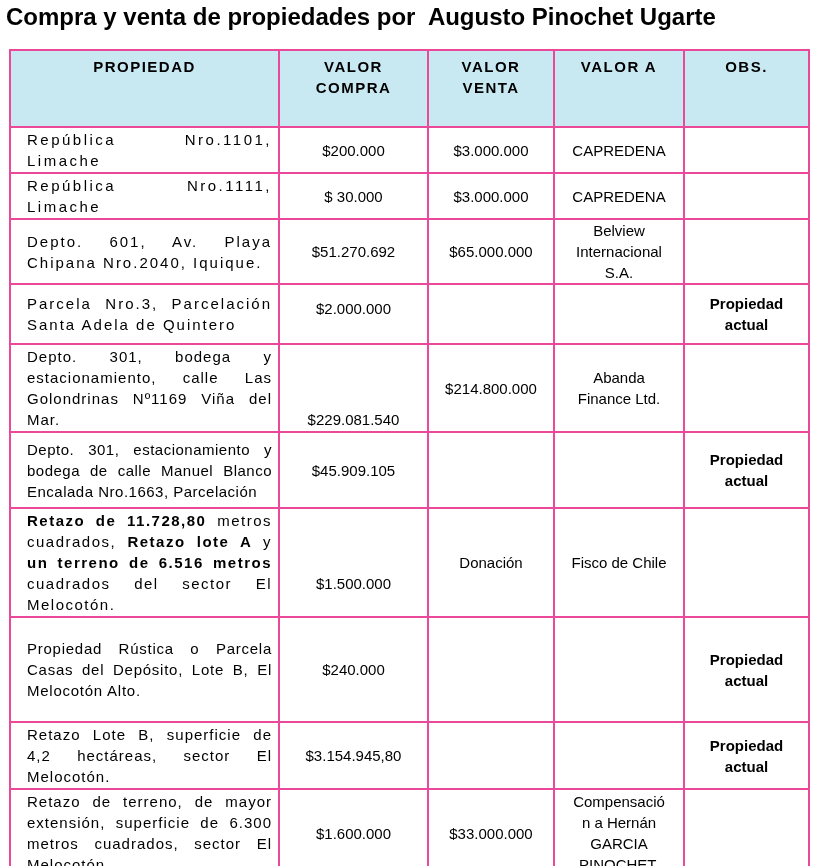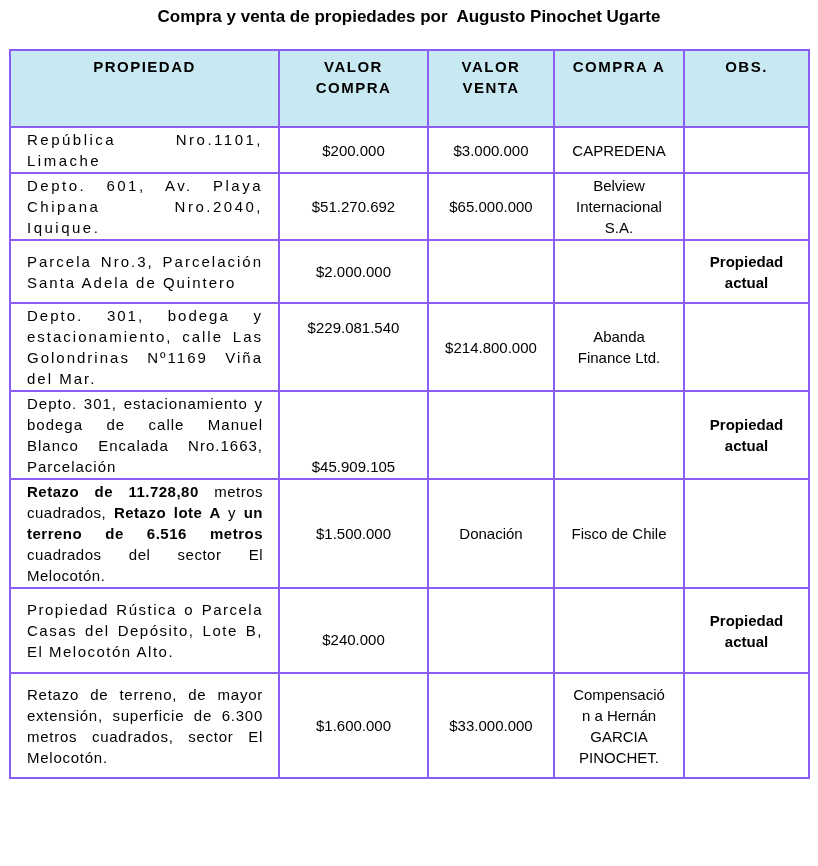--- a/index.html
+++ b/index.html
@@ -6,59 +6,58 @@
   html, body { margin: 0; padding: 0; }
   body {
     width: 818px; height: 866px;
     background: #ffffff;
     color: #000000;
     font-family: "Liberation Sans", sans-serif;
     overflow: hidden;
   }
   .title {
     margin: 4px 6px 16px 6px;
-    text-align: center;
-    font-size: 17px;
+    font-size: 24px;
     line-height: 26px;
     font-weight: bold;
     white-space: pre-wrap; 
   }
   table.props {
     border-collapse: collapse;
     table-layout: fixed;
     width: 799px;
     margin: 19px 0 0 9px;
   }
   col.c1 { width: 269px; }
   col.c2 { width: 149px; }
   col.c3 { width: 126px; }
   col.c4 { width: 130px; }
   col.c5 { width: 125px; }
   th, td {
-    border: 2px solid #8b5cf6;
+    border: 2px solid #ec4899;
     font-size: 15px;
     line-height: 21px;
     overflow: hidden;
   }
   thead tr { height: 77px; }
   th {
     background: #c9e9f2;
     vertical-align: top;
     padding-top: 5px;
     font-weight: bold;
     letter-spacing: 1.5px;
     text-align: center;
     white-space: pre-line; 
   }
   td { vertical-align: middle; }
   td.col-propiedad {
     text-align: justify;
     text-align-last: left;
     -moz-text-align-last: left;
-    padding: 1px 15px 1px 16px;
+    padding: 1px 6px 1px 16px;
   }
   td.col-compra, td.col-venta { text-align: center; padding: 1px 6px; }
   td.col-vende  { text-align: center; padding: 0 16px; overflow-wrap: break-word; }
   td.col-obs    { text-align: center; font-weight: bold; padding: 1px 8px; }
   .run-bold { font-weight: bold; }
 
   
   tbody tr:nth-child(1)  { height: 41px; }
   tbody tr:nth-child(2)  { height: 41px; }
   tbody tr:nth-child(3)  { height: 63px; }
@@ -102,28 +101,35 @@
       <col class="c4">
       <col class="c5">
   </colgroup>
   <thead>
     <tr>
       <th>PROPIEDAD</th>
       <th>VALOR
 COMPRA</th>
       <th>VALOR
 VENTA</th>
-      <th>COMPRA A</th>
+      <th>VALOR A</th>
       <th>OBS.</th>
     </tr>
   </thead>
   <tbody>
       <tr>
     <td class="col-propiedad"><span>República Nro.1101, Limache</span></td>
     <td class="col-compra">$200.000</td>
+    <td class="col-venta">$3.000.000</td>
+    <td class="col-vende">CAPREDENA</td>
+    <td class="col-obs"></td>
+  </tr>
+      <tr>
+    <td class="col-propiedad"><span>República Nro.1111, Limache</span></td>
+    <td class="col-compra">$ 30.000</td>
     <td class="col-venta">$3.000.000</td>
     <td class="col-vende">CAPREDENA</td>
     <td class="col-obs"></td>
   </tr>
       <tr>
     <td class="col-propiedad"><span>Depto. 601, Av. Playa Chipana Nro.2040, Iquique.</span></td>
     <td class="col-compra">$51.270.692</td>
     <td class="col-venta">$65.000.000</td>
     <td class="col-vende">Belview Internacional S.A.</td>
     <td class="col-obs"></td>
@@ -157,20 +163,27 @@
     <td class="col-obs"></td>
   </tr>
       <tr>
     <td class="col-propiedad"><span>Propiedad Rústica o Parcela Casas del Depósito, Lote B, El Melocotón Alto.</span></td>
     <td class="col-compra">$240.000</td>
     <td class="col-venta"></td>
     <td class="col-vende"></td>
     <td class="col-obs">Propiedad actual</td>
   </tr>
       <tr>
+    <td class="col-propiedad"><span>Retazo Lote B, superficie de 4,2 hectáreas, sector El Melocotón.</span></td>
+    <td class="col-compra">$3.154.945,80</td>
+    <td class="col-venta"></td>
+    <td class="col-vende"></td>
+    <td class="col-obs">Propiedad actual</td>
+  </tr>
+      <tr>
     <td class="col-propiedad"><span>Retazo de terreno, de mayor extensión, superficie de 6.300 metros cuadrados, sector El Melocotón.</span></td>
     <td class="col-compra">$1.600.000</td>
     <td class="col-venta">$33.000.000</td>
     <td class="col-vende">Compensación a Hernán GARCIA PINOCHET.</td>
     <td class="col-obs"></td>
   </tr>
     </tbody>
 </table>
 
 </body></html>

